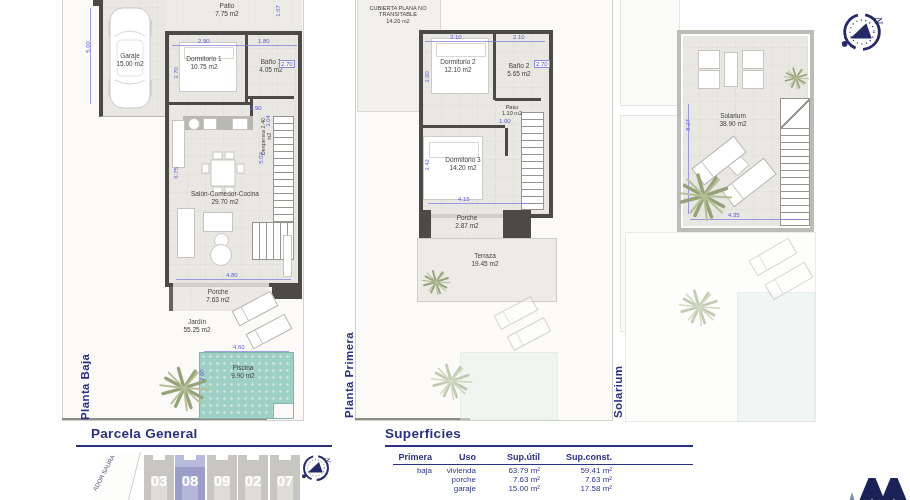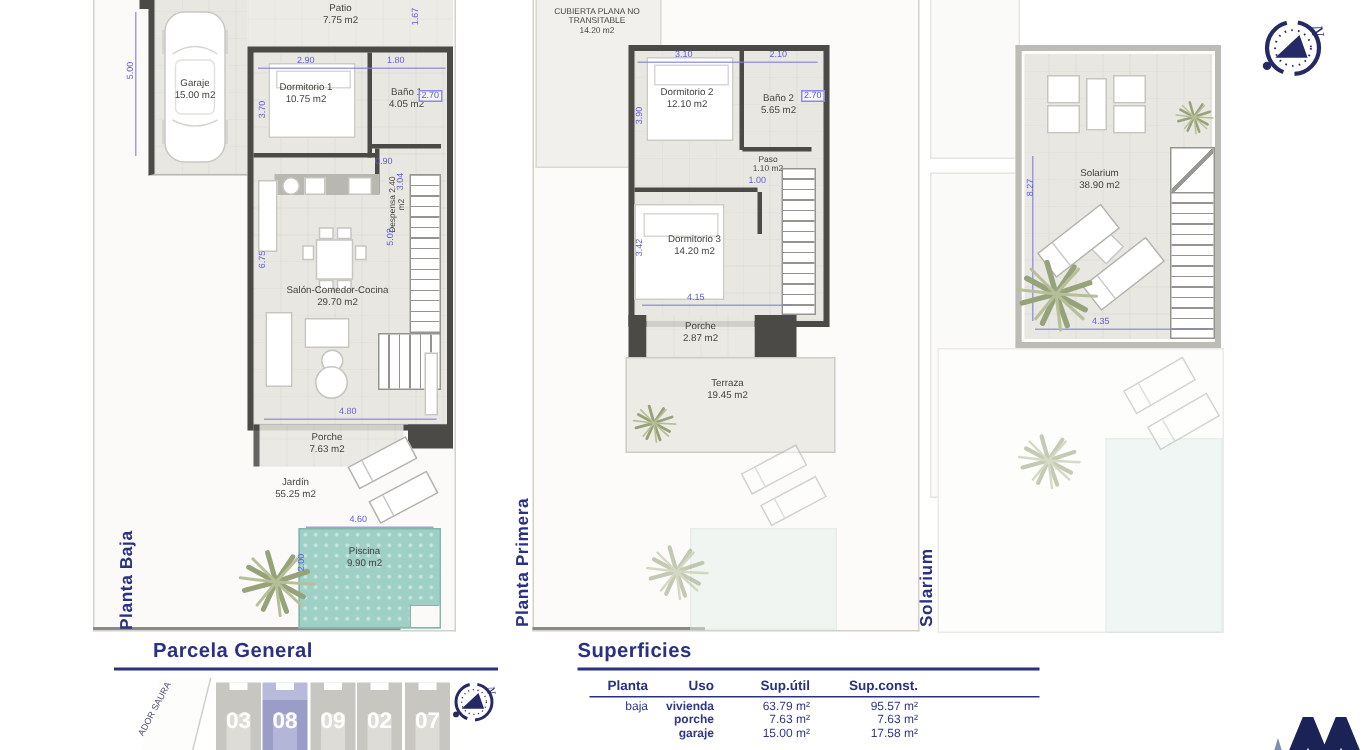--- a/index.html
+++ b/index.html
@@ -395,21 +395,21 @@
   <div class="vtitle" style="left:612px;top:356px;height:62px;">Solarium</div>
 
   <div class="compass" style="left:836px;top:6px;width:52px;height:52px;"><svg viewBox="0 0 48 48" width="100%" height="100%">
         <circle cx="24" cy="24" r="16" fill="none" stroke="#252a66" stroke-width="2.6" stroke-dasharray="24 7 40 7"></circle>
         <circle cx="24" cy="24" r="11" fill="none" stroke="#252a66" stroke-width="1.2" stroke-dasharray="1 3.2"></circle>
         <circle cx="8" cy="35" r="2.6" fill="#252a66"></circle>
         <polygon points="13,30 33,30 28,16" fill="#252a66"></polygon>
         <text x="36" y="15" font-size="11" font-style="italic" fill="#252a66" transform="rotate(78 38 12)" font-family="Liberation Serif,serif">N</text>
       </svg></div>
 
-  <div class="heading" style="left:102px;top:426px;">Parcela General</div>
+  <div class="heading" style="left:91px;top:426px;">Parcela General</div>
   <div class="rule" style="left:76px;top:445px;width:256px;height:2px;"></div>
   <div class="abs" style="left:100px;top:452px;width:34px;height:48px;background:#fdfdfc;border-right:1px solid #cfcec9;transform:skewX(-14deg);z-index:5;"></div>
   <div class="street" style="left:84px;top:470px;">ADOR SAURA</div>
 
   <div class="plot" style="left:144px;">
       <b>03</b>
     </div>
   <div class="plot hl" style="left:175px;">
       <b>08</b>
     </div>
@@ -428,42 +428,42 @@
         <circle cx="24" cy="24" r="11" fill="none" stroke="#252a66" stroke-width="1.2" stroke-dasharray="1 3.2"></circle>
         <circle cx="8" cy="35" r="2.6" fill="#252a66"></circle>
         <polygon points="13,30 33,30 28,16" fill="#252a66"></polygon>
         <text x="36" y="15" font-size="11" font-style="italic" fill="#252a66" transform="rotate(78 38 12)" font-family="Liberation Serif,serif">N</text>
       </svg></div>
 
   <div class="heading" style="left:385px;top:426px;">Superficies</div>
   <div class="rule" style="left:385px;top:445px;width:308px;height:2px;"></div>
   <div class="rule" style="left:393px;top:464px;width:300px;height:1px;"></div>
 
-  <div class="thead" style="right:478px;width:60px;">Planta</div>
+  <div class="thead" style="right:478px;width:60px;">Primera</div>
   <div class="thead" style="right:434px;width:60px;">Uso</div>
   <div class="thead" style="right:370px;width:70px;">Sup.útil</div>
   <div class="thead" style="right:298px;width:80px;">Sup.const.</div>
 
   <div class="tcol" style="right:478px;width:60px;">
     <span>baja</span>
       <span></span>
       <span></span>
   </div>
-  <div class="tcol" style="right:434px;width:60px;font-weight:bold;">
+  <div class="tcol" style="right:434px;width:60px;">
     <span>vivienda</span>
       <span>porche</span>
       <span>garaje</span>
   </div>
   <div class="tcol" style="right:370px;width:70px;">
     <span>63.79 m²</span>
       <span>7.63 m²</span>
       <span>15.00 m²</span>
   </div>
   <div class="tcol" style="right:298px;width:80px;">
-    <span>95.57 m²</span>
+    <span>59.41 m²</span>
       <span>7.63 m²</span>
       <span>17.58 m²</span>
   </div>
 
   <svg class="abs" style="left:842px;top:478px;z-index:9;" width="68" height="40" viewBox="0 0 68 40">
     <polygon points="2,40 10,14 18,40" fill="#7c8fae"></polygon>
     <path d="M16 40 L30 6 L44 40 M38 40 L52 6 L66 40" fill="none" stroke="#1b2256" stroke-width="11"></path>
   </svg>
 
 </div>

